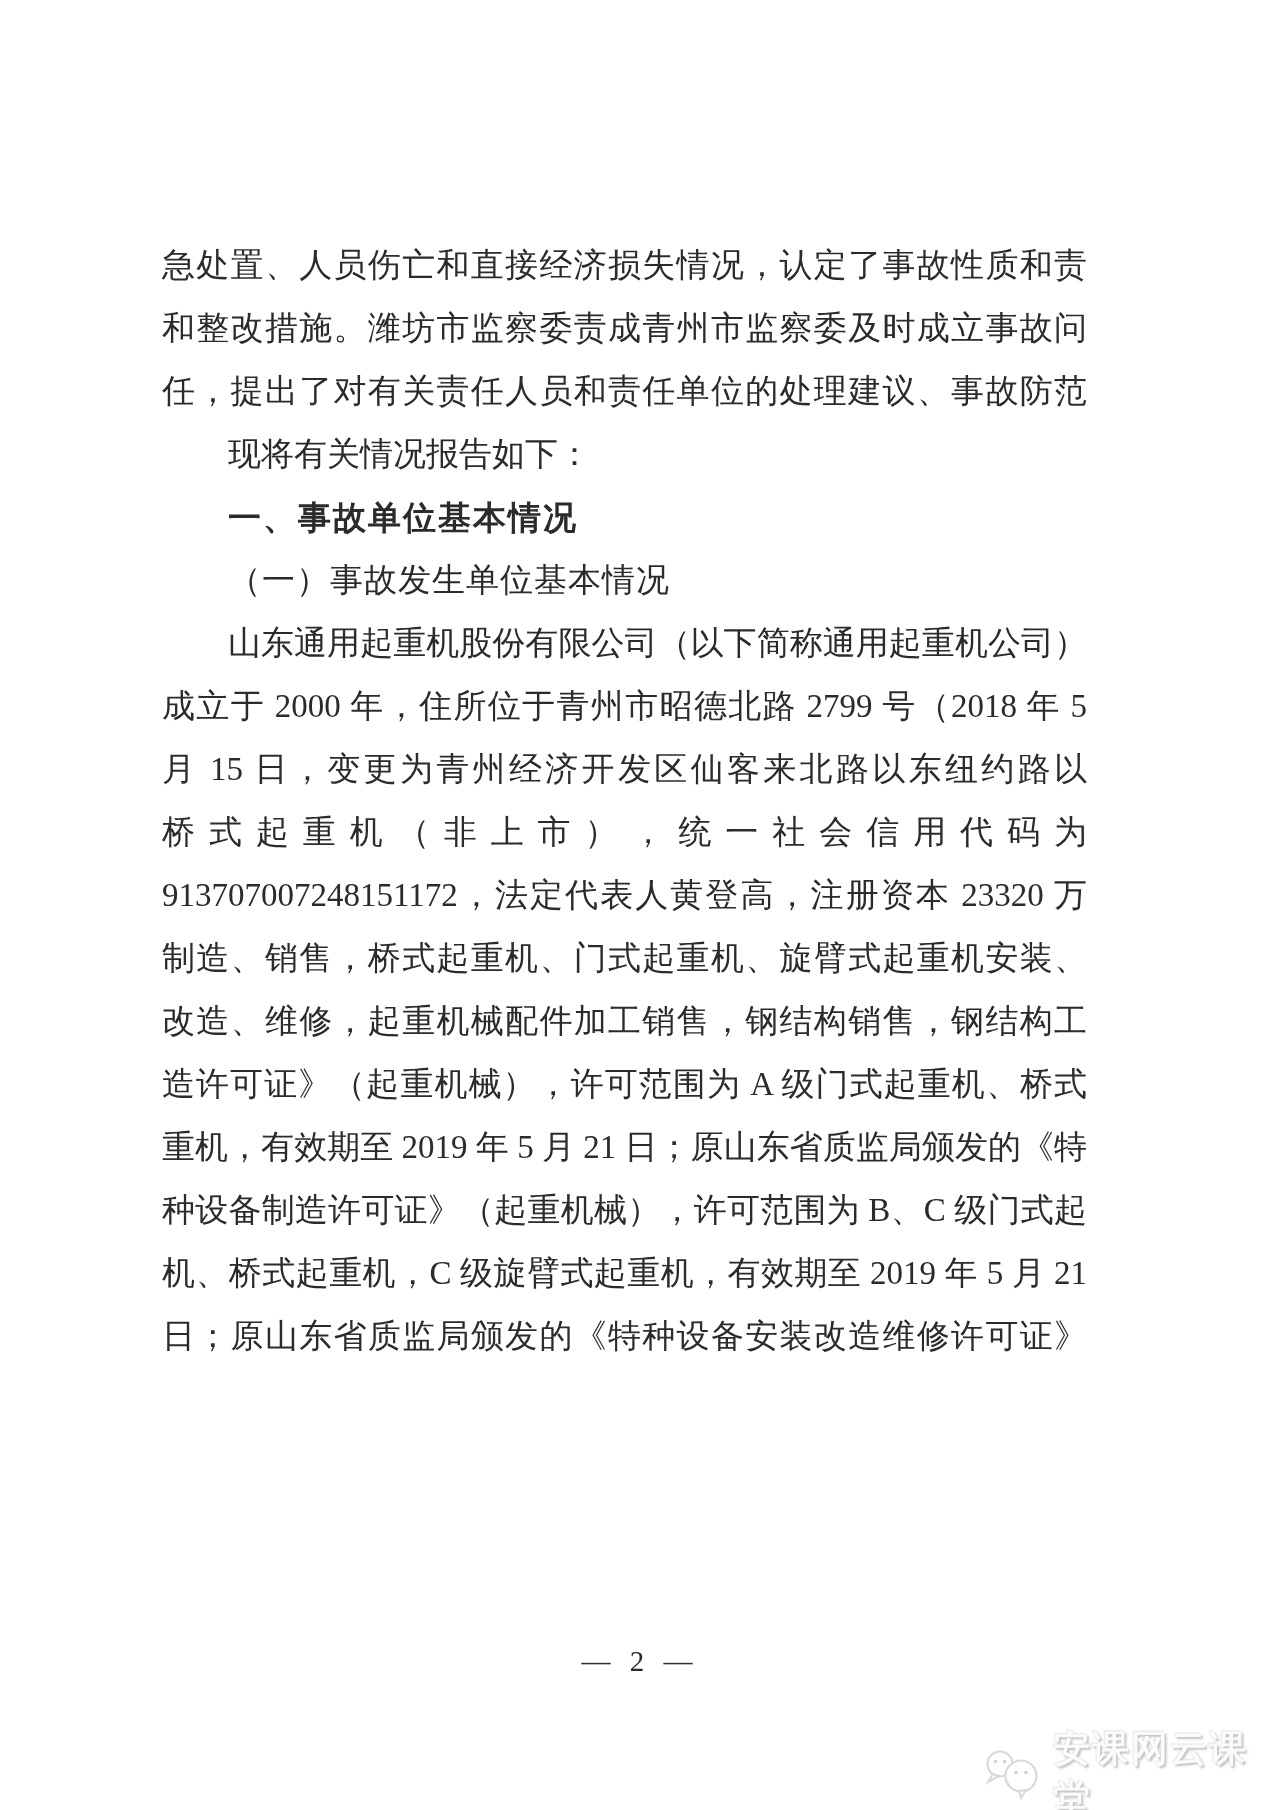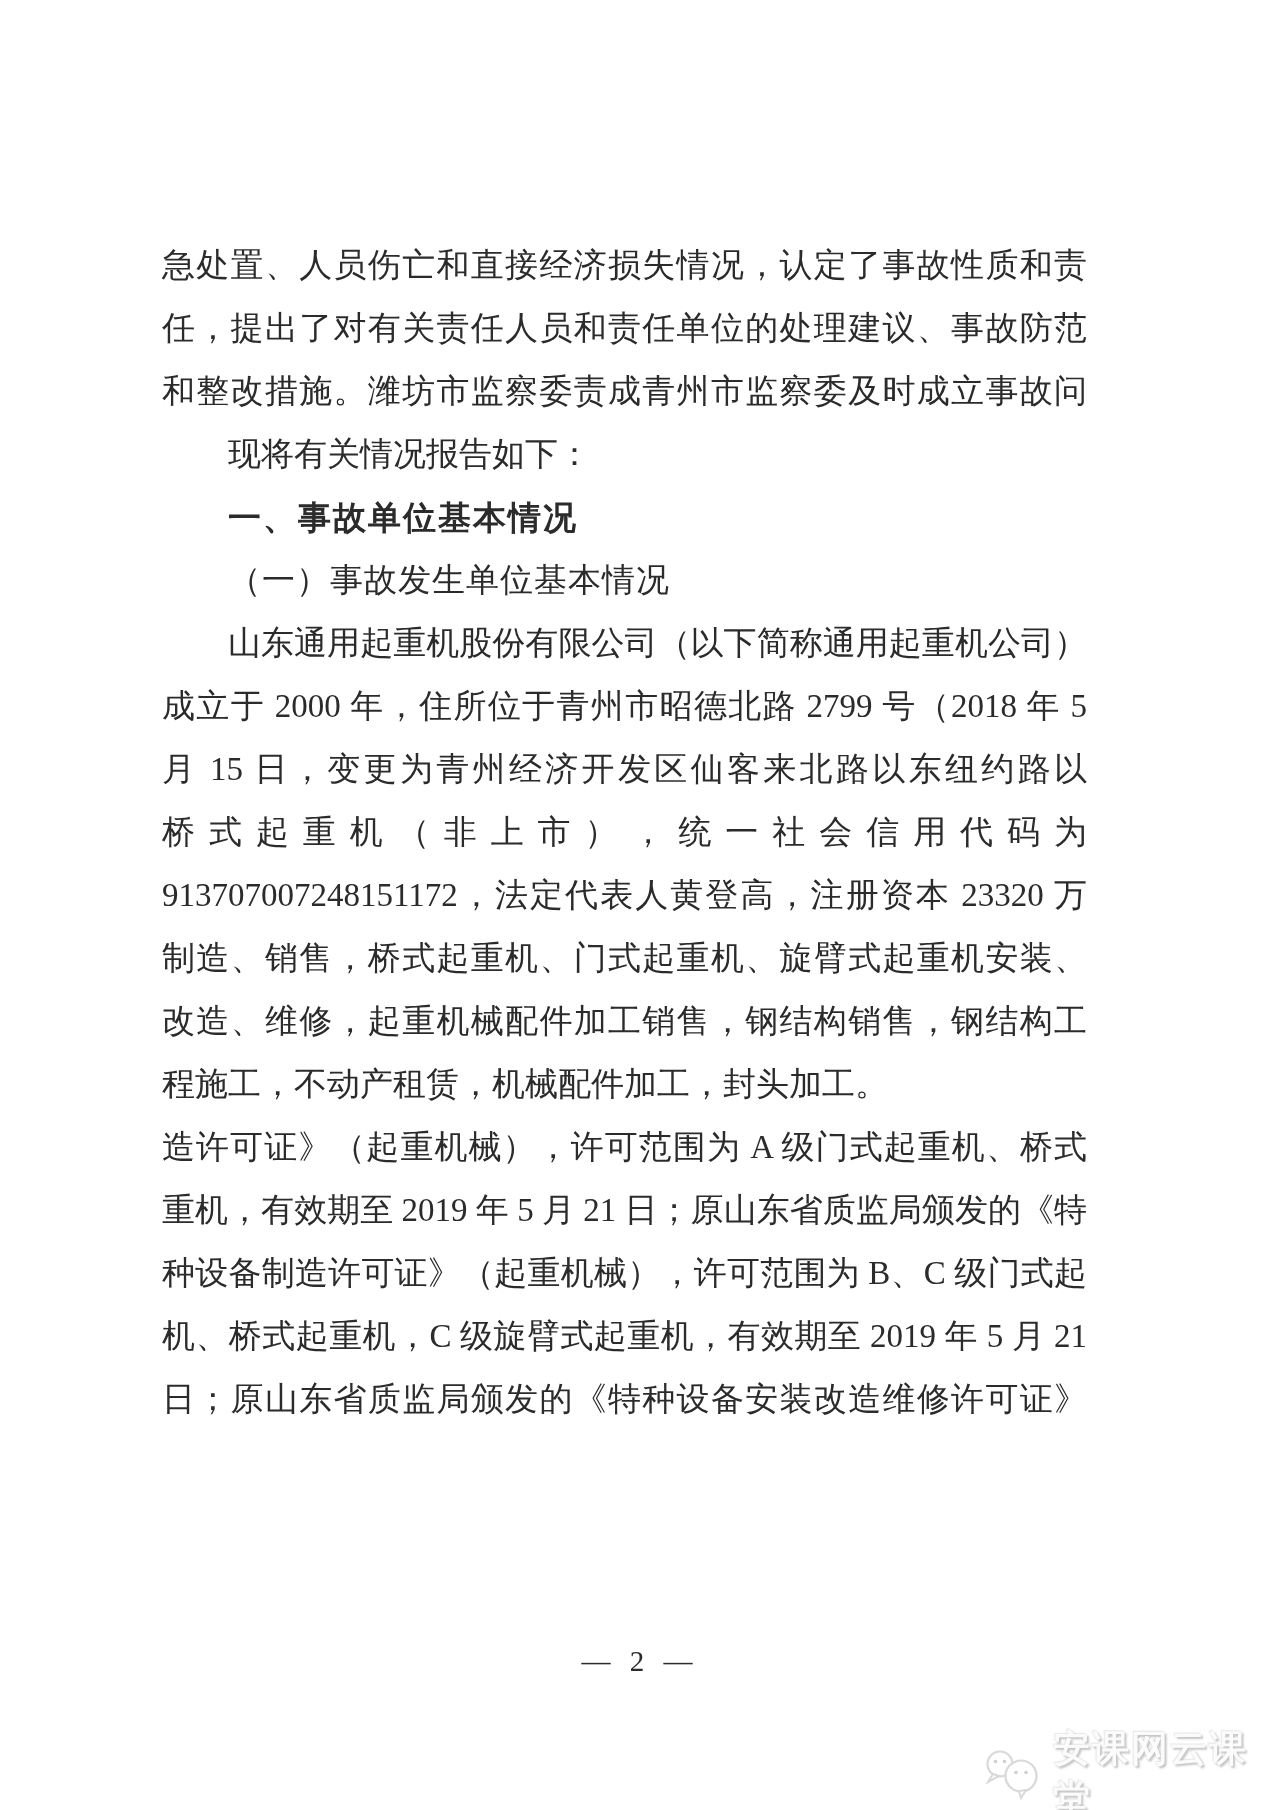--- a/index.html
+++ b/index.html
@@ -86,33 +86,32 @@
     user-select: none;
   }
 </style>
 </head>
 <body>
 
 <div class="page">
 
   <main class="content">
     <p class="line">急处置、人员伤亡和直接经济损失情况，认定了事故性质和责</p>
+    <p class="line">和整改措施。潍坊市监察委责成青州市监察委及时成立事故问</p>
     <p class="line">任，提出了对有关责任人员和责任单位的处理建议、事故防范</p>
-    <p class="line">和整改措施。潍坊市监察委责成青州市监察委及时成立事故问</p>
     <p class="line end indent">现将有关情况报告如下：</p>
     <p class="line end indent h1">一、事故单位基本情况</p>
     <p class="line end indent h2">（一）事故发生单位基本情况</p>
     <p class="line indent">山东通用起重机股份有限公司（以下简称通用起重机公司）</p>
     <p class="line">成立于 2000 年，住所位于青州市昭德北路 2799 号（2018 年 5</p>
     <p class="line">月 15 日，变更为青州经济开发区仙客来北路以东纽约路以北），</p>
     <p class="line">桥式起重机（非上市），统一社会信用代码为</p>
     <p class="line">913707007248151172，法定代表人黄登高，注册资本 23320 万</p>
     <p class="line">制造、销售，桥式起重机、门式起重机、旋臂式起重机安装、</p>
     <p class="line">改造、维修，起重机械配件加工销售，钢结构销售，钢结构工</p>
-    <p class="line end">程施工，不动产租赁，机械配件加工，封头加工。</p>
     <p class="line">造许可证》（起重机械），许可范围为 A 级门式起重机、桥式起</p>
     <p class="line">重机，有效期至 2019 年 5 月 21 日；原山东省质监局颁发的《特</p>
     <p class="line">种设备制造许可证》（起重机械），许可范围为 B、C 级门式起重</p>
     <p class="line">机、桥式起重机，C 级旋臂式起重机，有效期至 2019 年 5 月 21</p>
     <p class="line">日；原山东省质监局颁发的《特种设备安装改造维修许可证》（起</p>
   </main>
 
   <div class="page-number">— 2 —</div>
 
   <div class="watermark">

